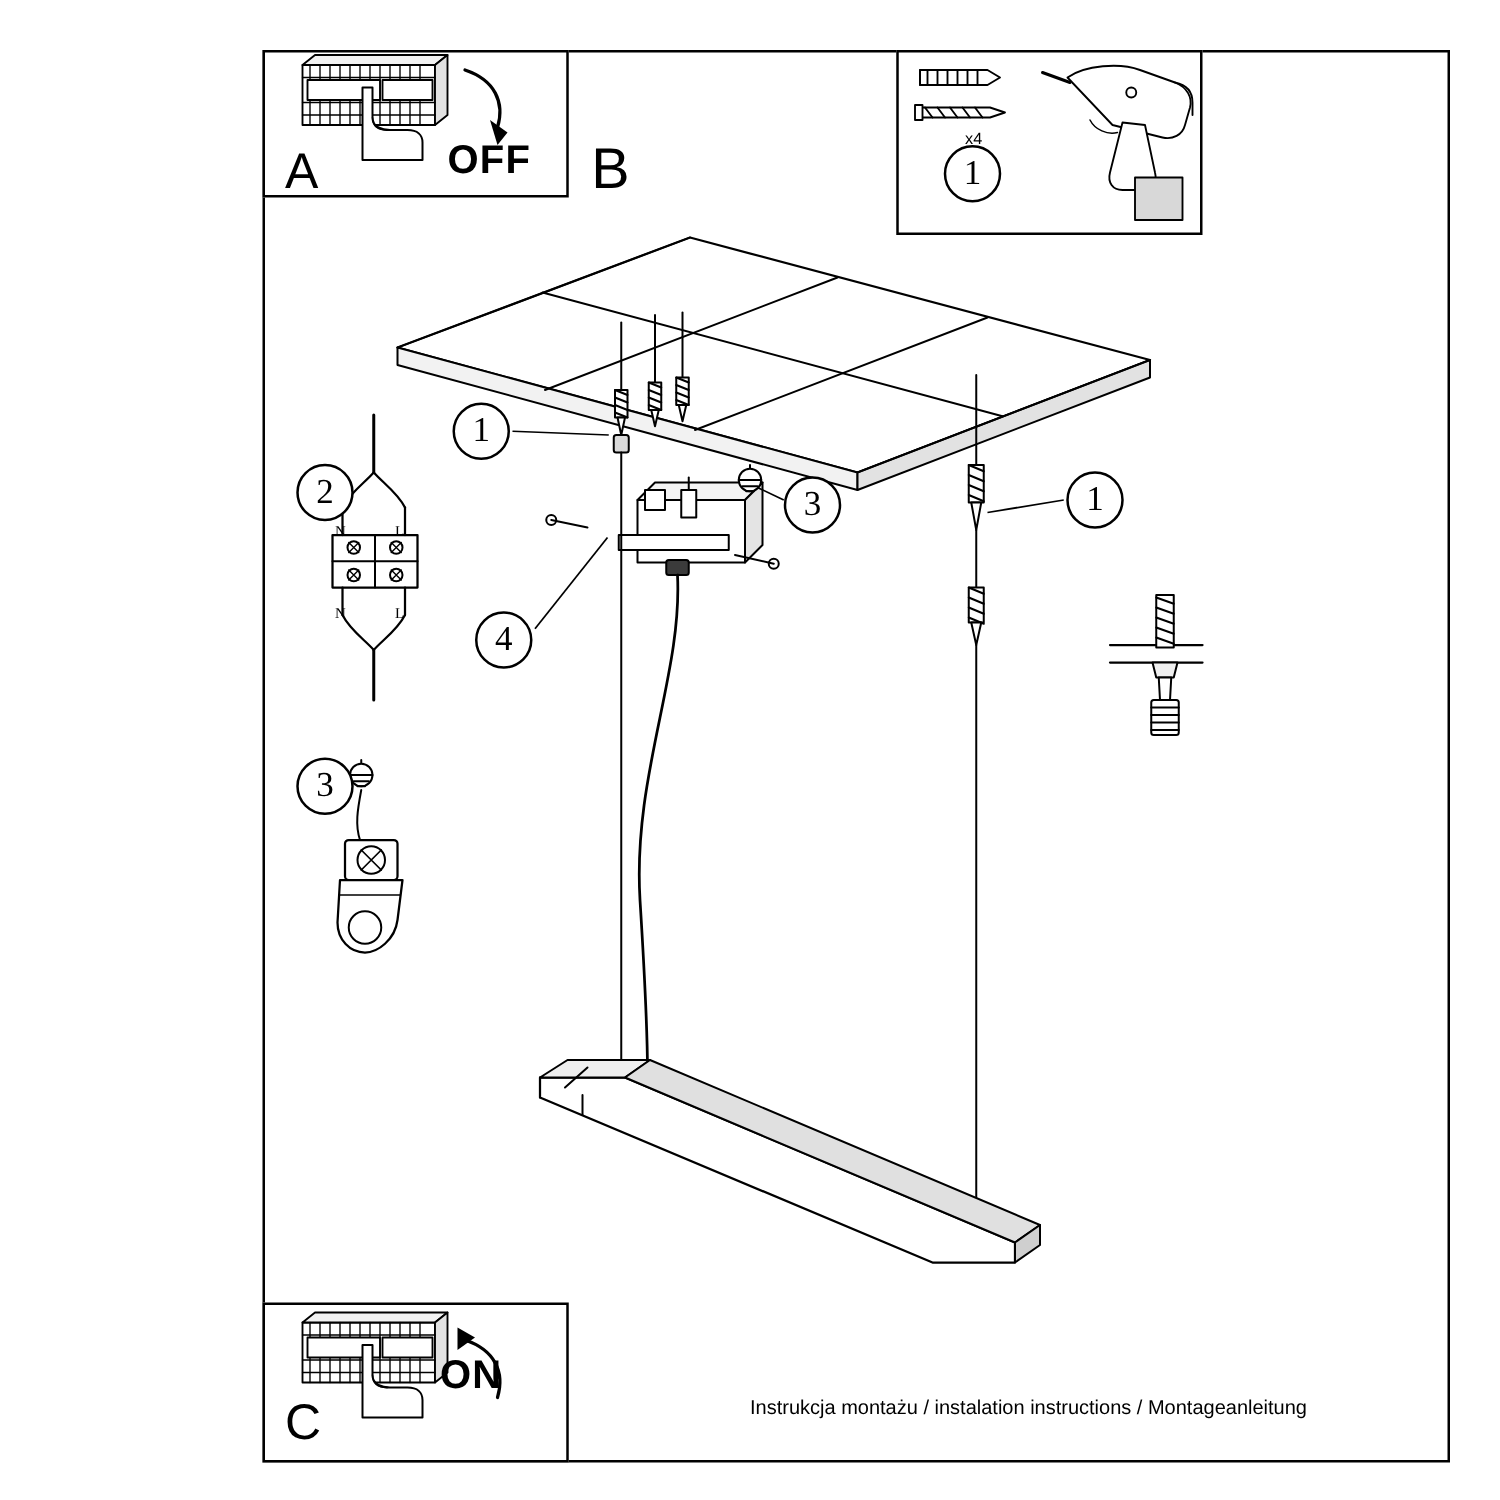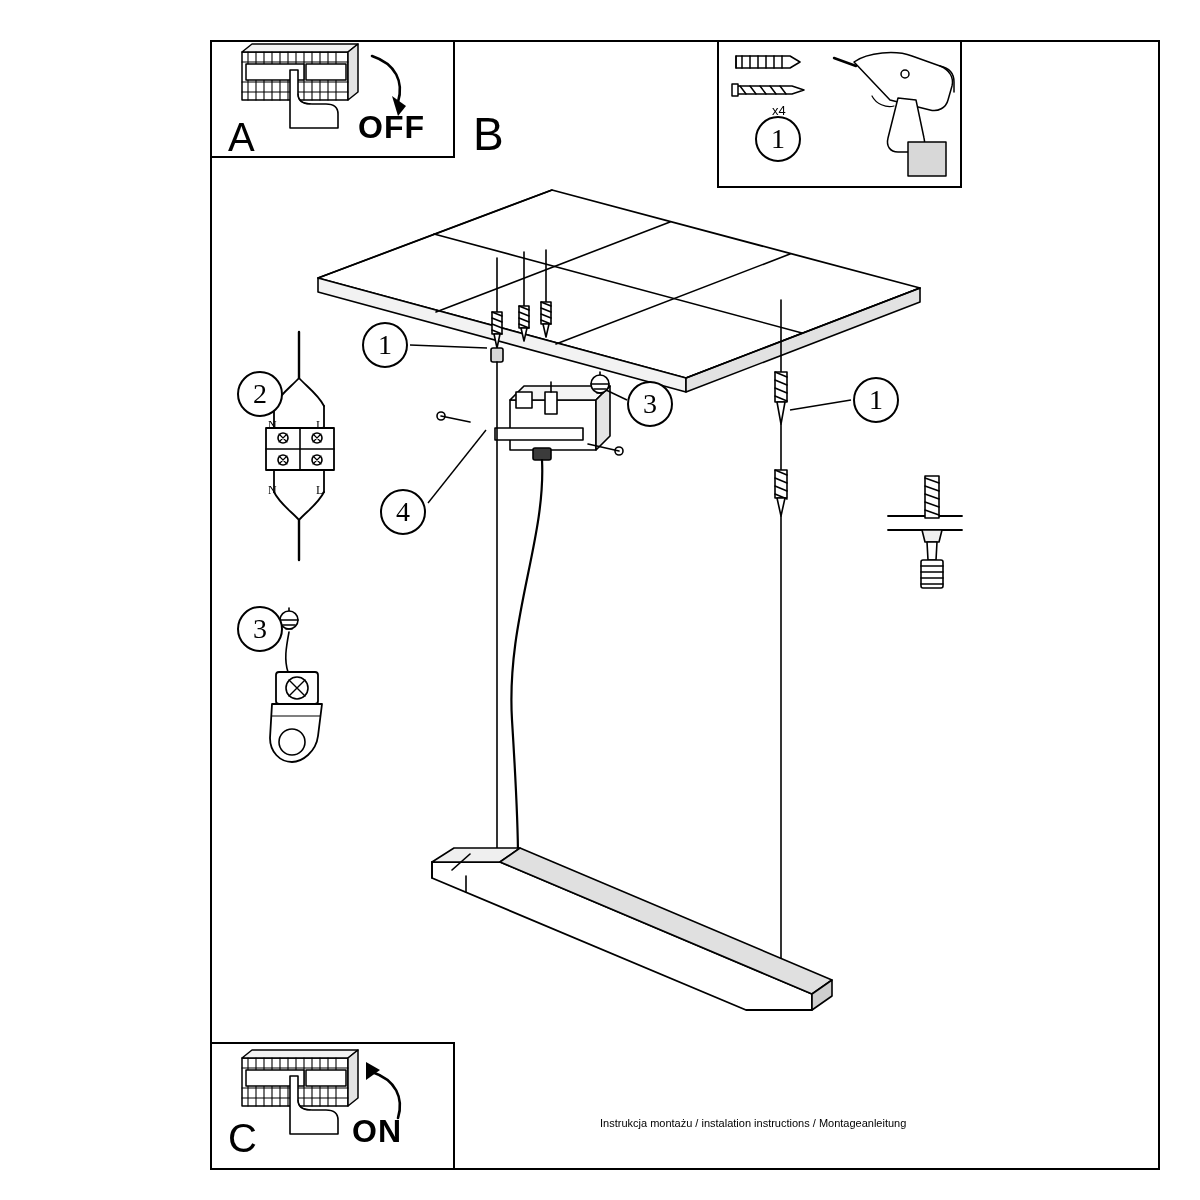--- a/index.html
+++ b/index.html
@@ -50,21 +50,21 @@
   .letter-b { left: 473px; top: 111px; font-size: 46px; }
   .letter-c { left: 228px; top: 1118px; }
 
   .onoff {
     position: absolute;
     font-size: 32px;
     font-weight: bold;
     letter-spacing: 1px;
   }
   .off-label { left: 358px; top: 109px; }
-  .on-label { left: 352px; top: 1113px; }
+  .on-label { left: 352px; top: 1081px; }
 
   .qty-label {
     position: absolute;
     font-size: 13px;
     left: 772px;
     top: 60px;
     margin-top: 43px;
   }
 
   .callout {
@@ -96,21 +96,21 @@
   }
   .nl-n-top { left: 268px; top: 418px; }
   .nl-l-top { left: 316px; top: 418px; }
   .nl-n-bot { left: 268px; top: 483px; }
   .nl-l-bot { left: 316px; top: 483px; }
 
   .footer {
     position: absolute;
     left: 600px;
     top: 1115px;
-    font-size: 11px;
+    font-size: 16px;
     line-height: 1.55;
     color: #000;
   }
   svg { position: absolute; left: 0; top: 0; }
   .art { overflow: visible; }
 </style>
 </head>
 <body>
 
 <div id="sheet">

